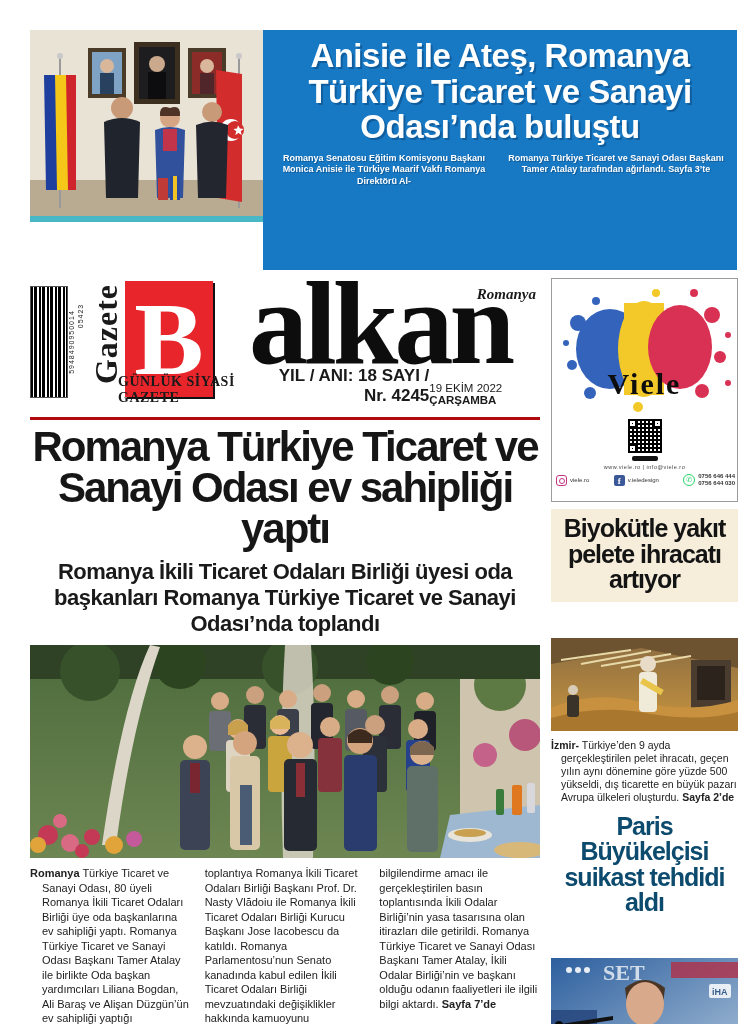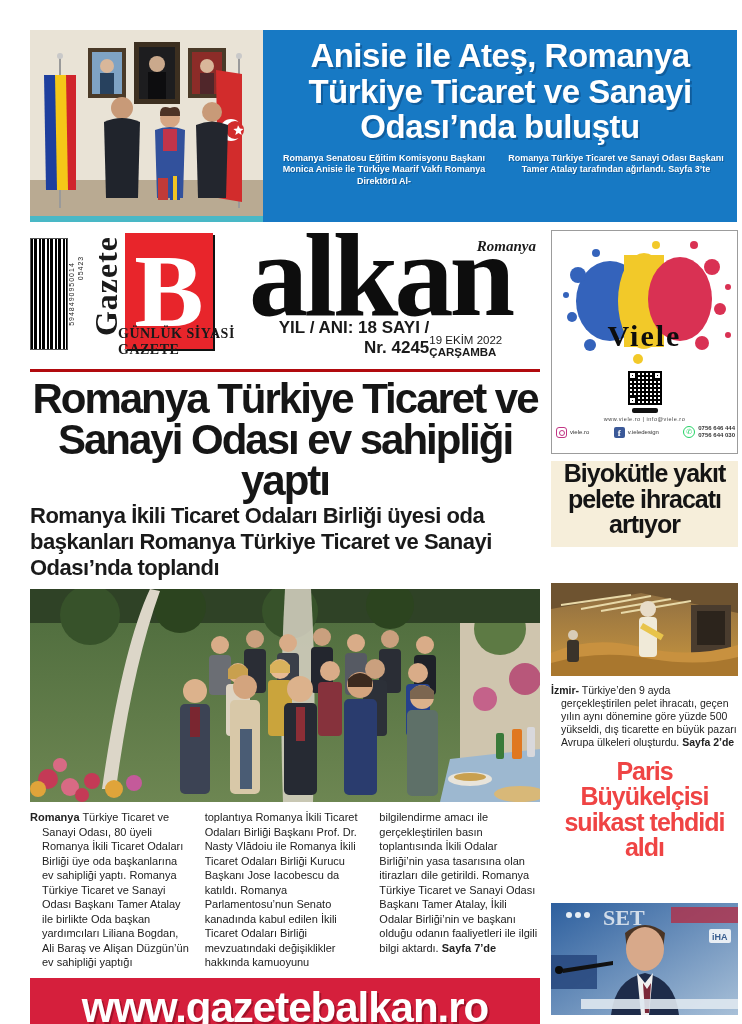--- a/index.html
+++ b/index.html
@@ -4,21 +4,21 @@
 <style>
   * { margin:0; padding:0; box-sizing:border-box; }
   html,body { background:#fff; }
   body {
     width:742px; height:1024px; position:relative; overflow:hidden;
     font-family:"Liberation Sans", sans-serif; color:#1a1a1a;
   }
   .page { position:absolute; left:30px; top:30px; width:707px; }
 
   
-  .top-row { display:flex; height:192px; }
+  .top-row { display:flex; height:240px; }
   .top-photo { width:233px; height:192px; flex:none; overflow:hidden; }
   .top-banner { flex:1; background:#1779c4; color:#fff; padding:6px 10px 4px; display:flex; flex-direction:column; }
   .top-banner h2 {
     font-size:33px; line-height:1.08; text-align:center; font-weight:700;
     letter-spacing:-0.5px; text-shadow:2px 2px 0 rgba(8,60,110,.45); margin-top:2px;
   }
   .banner-cols { display:flex; gap:10px; margin-top:8px; }
   .banner-cols p { flex:1; font-size:9px; line-height:11.5px; font-weight:700; text-shadow:1px 1px 0 rgba(8,60,110,.5); text-align:center; }
 
   
@@ -55,21 +55,21 @@
   .tagline { font-family:"Liberation Serif", serif; font-weight:700; font-size:14px; letter-spacing:0.5px; }
   .issue-no { font-weight:700; font-size:17px;text-align:right; }
   .mast-date { font-size:11.5px; }
   .mast-date b { font-weight:700;text-align:center; }
 
   
   .lead-headline {
     margin-top:6px; text-align:center; font-size:42px; line-height:0.98; font-weight:700;
     letter-spacing:-2px; color:#161616;
   }
-  .lead-subhead { margin-top:2px; font-size:22px; line-height:1.18; font-weight:700; letter-spacing:-0.5px; }
+  .lead-subhead { margin-top:10px; text-align:center; font-size:22px; line-height:1.18; font-weight:700; letter-spacing:-0.5px; }
   .lead-photo { margin-top:8px; width:510px; height:213px; overflow:hidden; }
   .body-cols { display:flex; gap:14px; margin-top:8px; }
   .body-cols .col { flex:1; font-size:11px; line-height:14.5px; color:#222; }
   .col p.hang { padding-left:12px; text-indent:-12px; }
   .body-cols b { font-weight:700; }
 
   .web-banner {
     margin-top:8px; height:60px; background:#d51f3c; display:flex; align-items:center; justify-content:center;
   }
   .web-banner span {
@@ -92,26 +92,26 @@
   .ad-site { position:absolute; left:0; right:0; top:185px; text-align:center; font-size:5.5px; color:#444; letter-spacing:0.5px; }
   .ad-social { position:absolute; left:4px; right:2px; top:194px; display:flex; align-items:center; justify-content:space-between; }
   .soc { display:flex; align-items:center; gap:3px; }
   .soc-label { font-size:6px; color:#333; }
   .ig-icon { width:11px; height:11px; border:1.6px solid #c13584; border-radius:3px; position:relative; }
   .ig-icon:after { content:""; position:absolute; left:2px; top:2px; width:4px; height:4px; border:1.3px solid #c13584; border-radius:50%; }
   .fb-icon { width:11px; height:11px; background:#3b5998; border-radius:2px; color:#fff; font-family:"Liberation Serif",serif; font-weight:700; font-size:9px; display:flex; align-items:flex-end; justify-content:center; line-height:1; }
   .wa-icon { width:12px; height:12px; border-radius:50%; border:1.4px solid #25d366; color:#25d366; font-size:7px; display:flex; align-items:center; justify-content:center; }
   .phones { font-size:6px; color:#333; line-height:7px; font-weight:700; }
 
-  .cream-box { margin-top:7px; background:#f6eeda; padding:0 4px 9px; }
+  .cream-box { margin-top:7px; background:#f6eeda; padding:7px 4px 9px; }
   .cream-box h3 { text-align:center; font-size:25px; line-height:1.02; font-weight:700; letter-spacing:-1px; color:#141414; }
   .sb-photo { width:100%; overflow:hidden;margin-top:36px; }
   .sb-text { font-size:10.5px; line-height:13px; color:#222; margin-top:4px; }
   .sb-text p.hang { padding-left:10px; text-indent:-10px; }
-  .sb-head { text-align:center; font-size:25px; line-height:1.02; font-weight:700; letter-spacing:-1px; margin-top:10px; color:#ef4444; }
+  .sb-head { text-align:center; font-size:25px; line-height:1.02; font-weight:700; letter-spacing:-1px; margin-top:10px; color:#0c4a6e; }
   .sb-gap { height:6px; }
 </style>
 </head>
 <body>
 
 <div class="page">
 
   <div class="top-row">
     <div class="top-photo">
       <svg width="233" height="192" viewBox="0 0 233 192">

